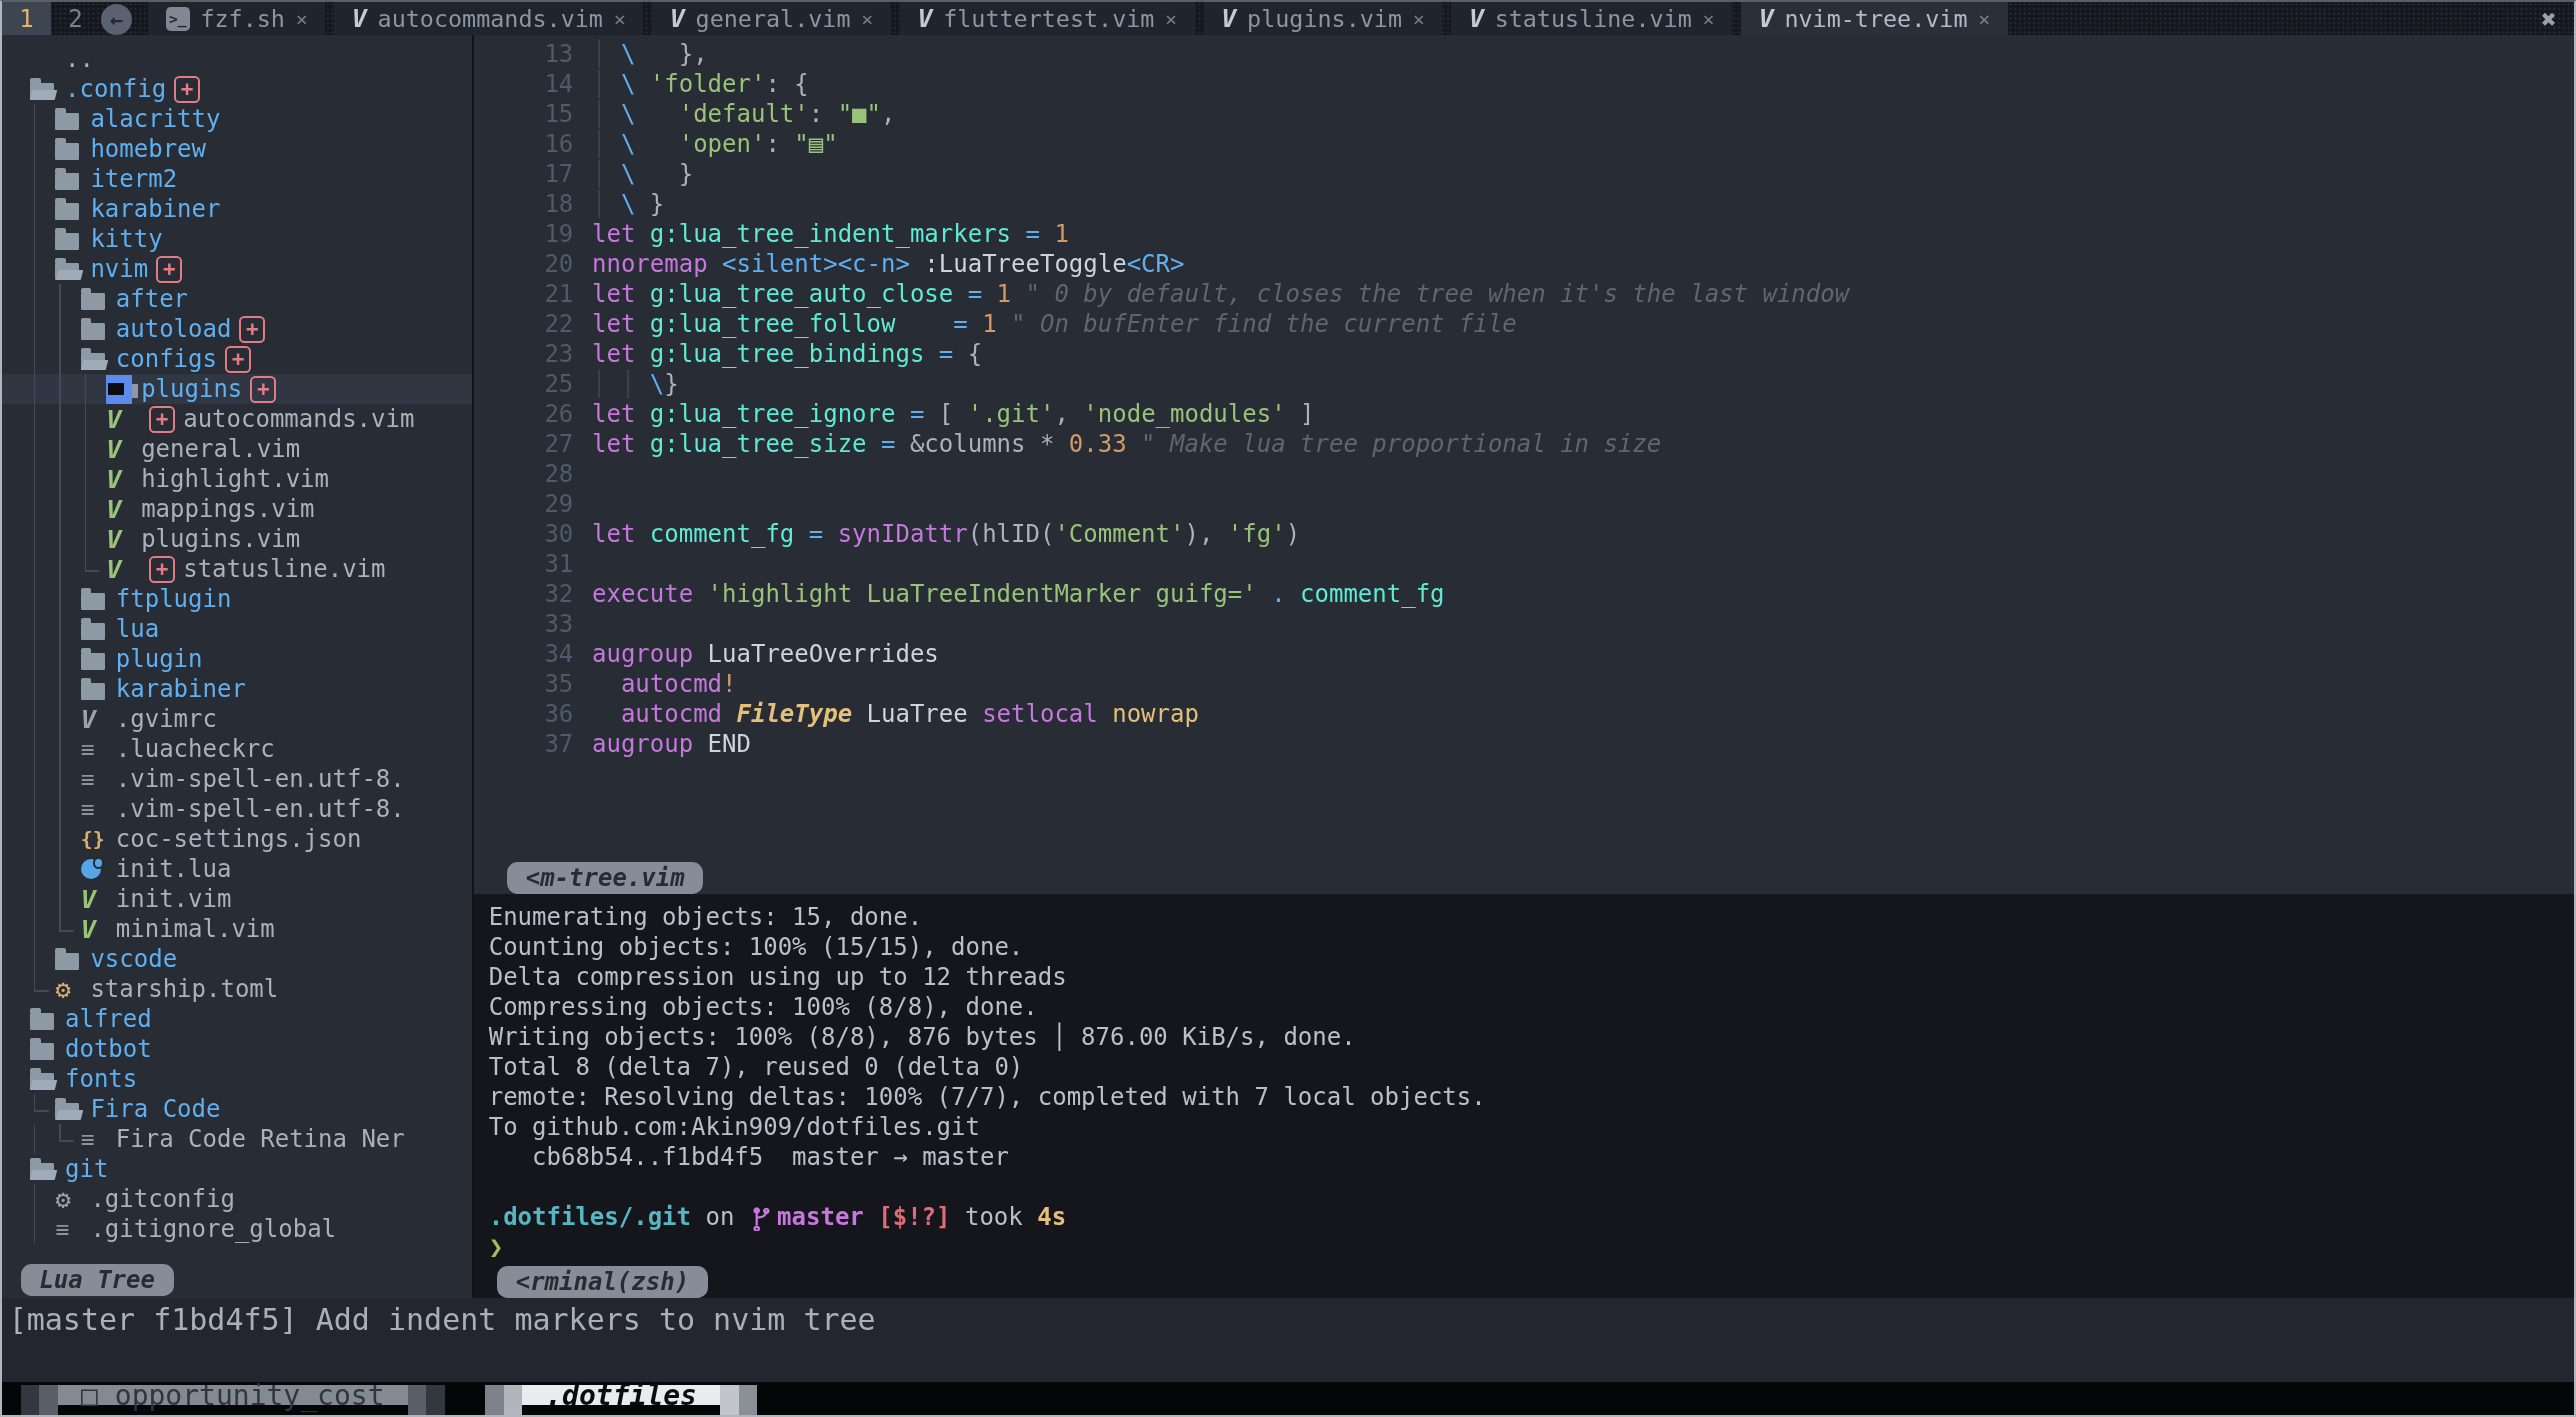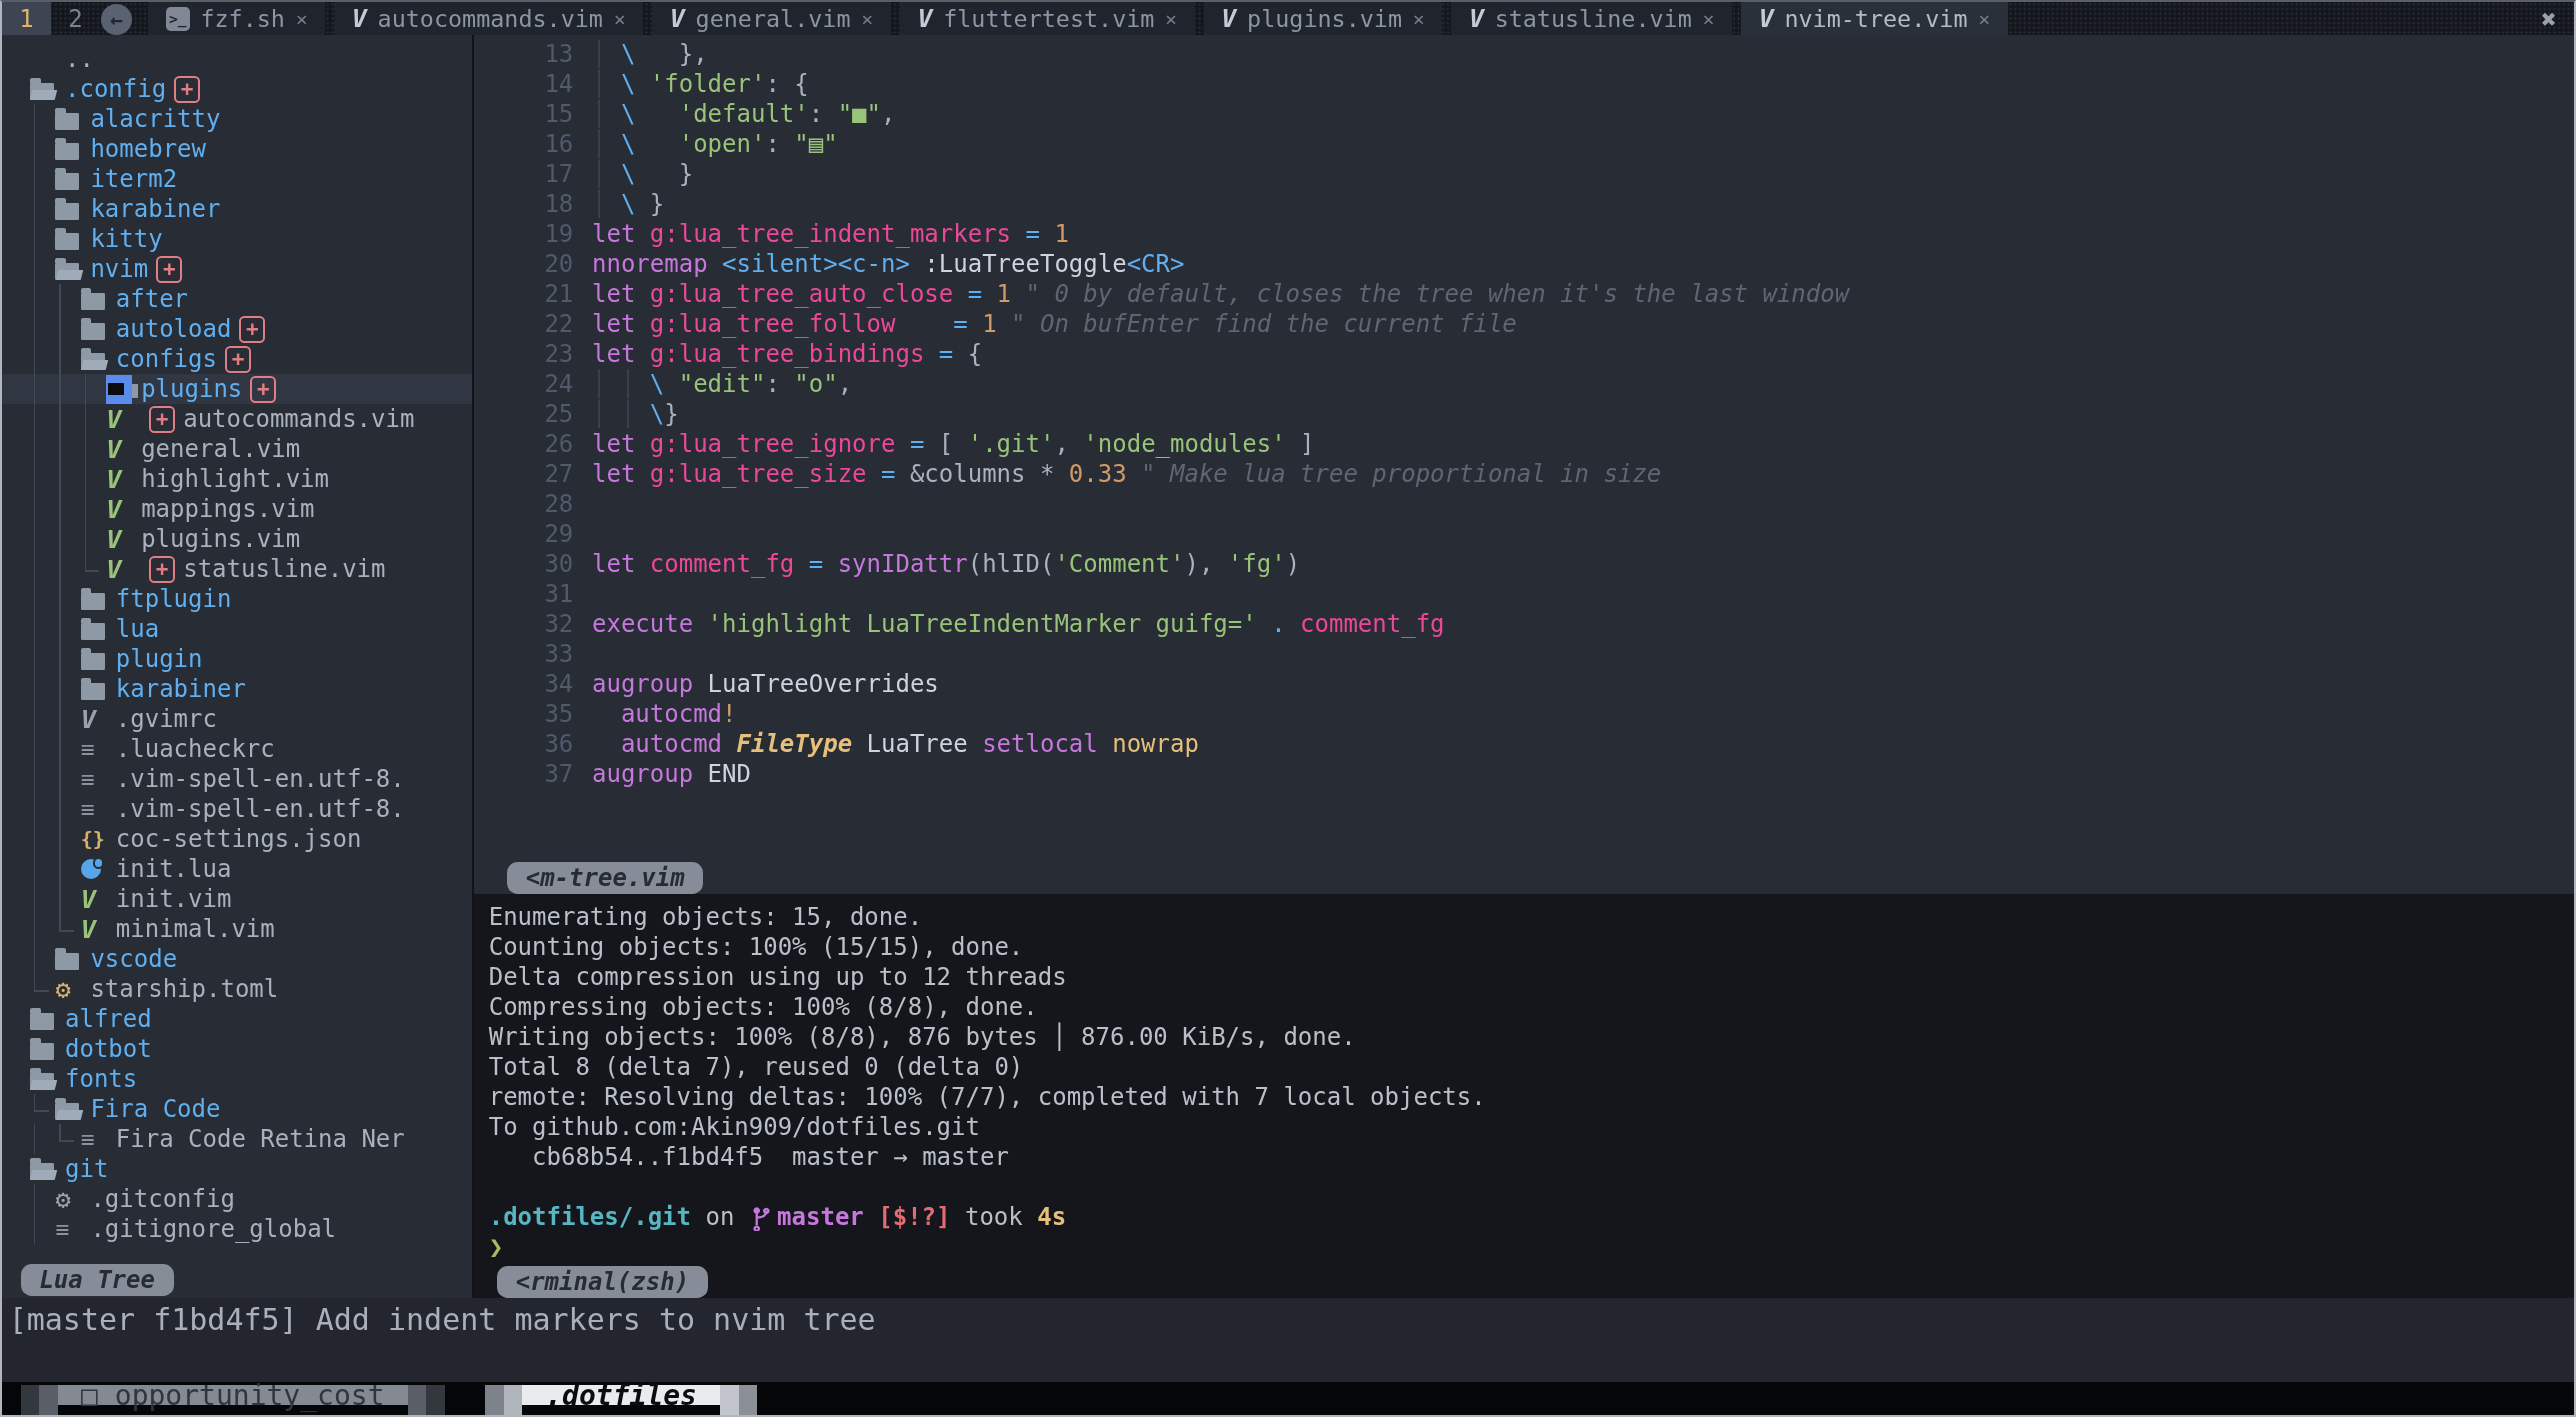--- a/index.html
+++ b/index.html
@@ -71,21 +71,21 @@
   .cursoric::before { content:""; position:absolute; top:8px; left:2px; width:16px; height:12px;
                       background:#0a0c10; border-radius:0.7px; }
   .cursoric::after { content:""; position:absolute; top:9.4px; right:-6px; width:6px; height:13.4px;
                      background:#8e99a6; }
 
   .rightpane { flex:1; display:flex; flex-direction:column; min-width:0; }
   .editor { position:relative; height:859px; background:#272c35; padding-top:5.3px; overflow:hidden; }
   .codeline { display:flex; height:30px; font-size:24px; white-space:pre; }
   .lnum { width:118px; flex:0 0 118px; text-align:right; padding-right:18.7px; color:#4f5a6b; }
   .ctoks { white-space:pre; }
-  .tk-kw{color:#c678dd} .tk-var{color:#ec4899} .tk-op{color:#61afef} .tk-num{color:#d19a66}
+  .tk-kw{color:#c678dd} .tk-var{color:#5eead4} .tk-op{color:#61afef} .tk-num{color:#d19a66}
   .tk-str{color:#98c379} .tk-fg{color:#abb2bf} .tk-fgb{color:#ced4dd}
   .tk-cm{color:#5f6672;font-style:italic} .tk-typ{color:#e5c07b;font-style:italic;font-weight:bold}
   .tk-yel{color:#e5c07b} .tk-ig{color:#3d434e} .tk-bs{color:#61afef}
 
   .pill { position:absolute; background:#868d99; color:#272b33; font-weight:bold;
           font-style:italic; font-size:24px; padding:2px 18.7px; border-radius:10.7px;
           white-space:nowrap; }
   .pill-editor { left:33px; bottom:0px; }
   .pill-term { left:23px; bottom:0px; }
   .pill-sidebar { left:18.7px; bottom:2px; }
@@ -479,21 +479,20 @@
             <div class="codeline"><span class="lnum">14</span><span class="ctoks"><span class="tk-ig">│ </span><span class="tk-bs">\</span><span class="tk-fg"> </span><span class="tk-str">'folder'</span><span class="tk-fg">: {</span></span></div>
             <div class="codeline"><span class="lnum">15</span><span class="ctoks"><span class="tk-ig">│ </span><span class="tk-bs">\</span><span class="tk-fg">   </span><span class="tk-str">'default'</span><span class="tk-fg">: </span><span class="tk-str">"■"</span><span class="tk-fg">,</span></span></div>
             <div class="codeline"><span class="lnum">16</span><span class="ctoks"><span class="tk-ig">│ </span><span class="tk-bs">\</span><span class="tk-fg">   </span><span class="tk-str">'open'</span><span class="tk-fg">: </span><span class="tk-str">"▤"</span></span></div>
             <div class="codeline"><span class="lnum">17</span><span class="ctoks"><span class="tk-ig">│ </span><span class="tk-bs">\</span><span class="tk-fg">   }</span></span></div>
             <div class="codeline"><span class="lnum">18</span><span class="ctoks"><span class="tk-ig">│ </span><span class="tk-bs">\</span><span class="tk-fg"> }</span></span></div>
             <div class="codeline"><span class="lnum">19</span><span class="ctoks"><span class="tk-kw">let</span><span class="tk-fg"> </span><span class="tk-var">g:lua_tree_indent_markers</span><span class="tk-fg"> </span><span class="tk-op">=</span><span class="tk-fg"> </span><span class="tk-num">1</span></span></div>
             <div class="codeline"><span class="lnum">20</span><span class="ctoks"><span class="tk-kw">nnoremap</span><span class="tk-fg"> </span><span class="tk-op">&lt;silent&gt;&lt;c-n&gt;</span><span class="tk-fgb"> :LuaTreeToggle</span><span class="tk-op">&lt;CR&gt;</span></span></div>
             <div class="codeline"><span class="lnum">21</span><span class="ctoks"><span class="tk-kw">let</span><span class="tk-fg"> </span><span class="tk-var">g:lua_tree_auto_close</span><span class="tk-fg"> </span><span class="tk-op">=</span><span class="tk-fg"> </span><span class="tk-num">1</span><span class="tk-fg"> </span><span class="tk-cm">" 0 by default, closes the tree when it's the last window</span></span></div>
             <div class="codeline"><span class="lnum">22</span><span class="ctoks"><span class="tk-kw">let</span><span class="tk-fg"> </span><span class="tk-var">g:lua_tree_follow</span><span class="tk-fg">    </span><span class="tk-op">=</span><span class="tk-fg"> </span><span class="tk-num">1</span><span class="tk-fg"> </span><span class="tk-cm">" On bufEnter find the current file</span></span></div>
             <div class="codeline"><span class="lnum">23</span><span class="ctoks"><span class="tk-kw">let</span><span class="tk-fg"> </span><span class="tk-var">g:lua_tree_bindings</span><span class="tk-fg"> </span><span class="tk-op">=</span><span class="tk-fg"> {</span></span></div>
-            <div class="codeline"><span class="lnum">24</span><span class="ctoks"><span class="tk-ig">│ │ </span><span class="tk-bs">\</span><span class="tk-fg"> </span><span class="tk-str">"edit"</span><span class="tk-fg">: </span><span class="tk-str">"o"</span><span class="tk-fg">,</span></span></div>
             <div class="codeline"><span class="lnum">25</span><span class="ctoks"><span class="tk-ig">│ │ </span><span class="tk-bs">\</span><span class="tk-fg">}</span></span></div>
             <div class="codeline"><span class="lnum">26</span><span class="ctoks"><span class="tk-kw">let</span><span class="tk-fg"> </span><span class="tk-var">g:lua_tree_ignore</span><span class="tk-fg"> </span><span class="tk-op">=</span><span class="tk-fg"> [ </span><span class="tk-str">'.git'</span><span class="tk-fg">, </span><span class="tk-str">'node_modules'</span><span class="tk-fg"> ]</span></span></div>
             <div class="codeline"><span class="lnum">27</span><span class="ctoks"><span class="tk-kw">let</span><span class="tk-fg"> </span><span class="tk-var">g:lua_tree_size</span><span class="tk-fg"> </span><span class="tk-op">=</span><span class="tk-fg"> &amp;columns * </span><span class="tk-num">0.33</span><span class="tk-fg"> </span><span class="tk-cm">" Make lua tree proportional in size</span></span></div>
             <div class="codeline"><span class="lnum">28</span><span class="ctoks"></span></div>
             <div class="codeline"><span class="lnum">29</span><span class="ctoks"></span></div>
             <div class="codeline"><span class="lnum">30</span><span class="ctoks"><span class="tk-kw">let</span><span class="tk-fg"> </span><span class="tk-var">comment_fg</span><span class="tk-fg"> </span><span class="tk-op">=</span><span class="tk-fg"> </span><span class="tk-kw">synIDattr</span><span class="tk-fg">(hlID(</span><span class="tk-str">'Comment'</span><span class="tk-fg">), </span><span class="tk-str">'fg'</span><span class="tk-fg">)</span></span></div>
             <div class="codeline"><span class="lnum">31</span><span class="ctoks"></span></div>
             <div class="codeline"><span class="lnum">32</span><span class="ctoks"><span class="tk-kw">execute</span><span class="tk-fg"> </span><span class="tk-str">'highlight LuaTreeIndentMarker guifg='</span><span class="tk-fg"> </span><span class="tk-op">.</span><span class="tk-fg"> </span><span class="tk-var">comment_fg</span></span></div>
             <div class="codeline"><span class="lnum">33</span><span class="ctoks"></span></div>
             <div class="codeline"><span class="lnum">34</span><span class="ctoks"><span class="tk-kw">augroup</span><span class="tk-fgb"> LuaTreeOverrides</span></span></div>

